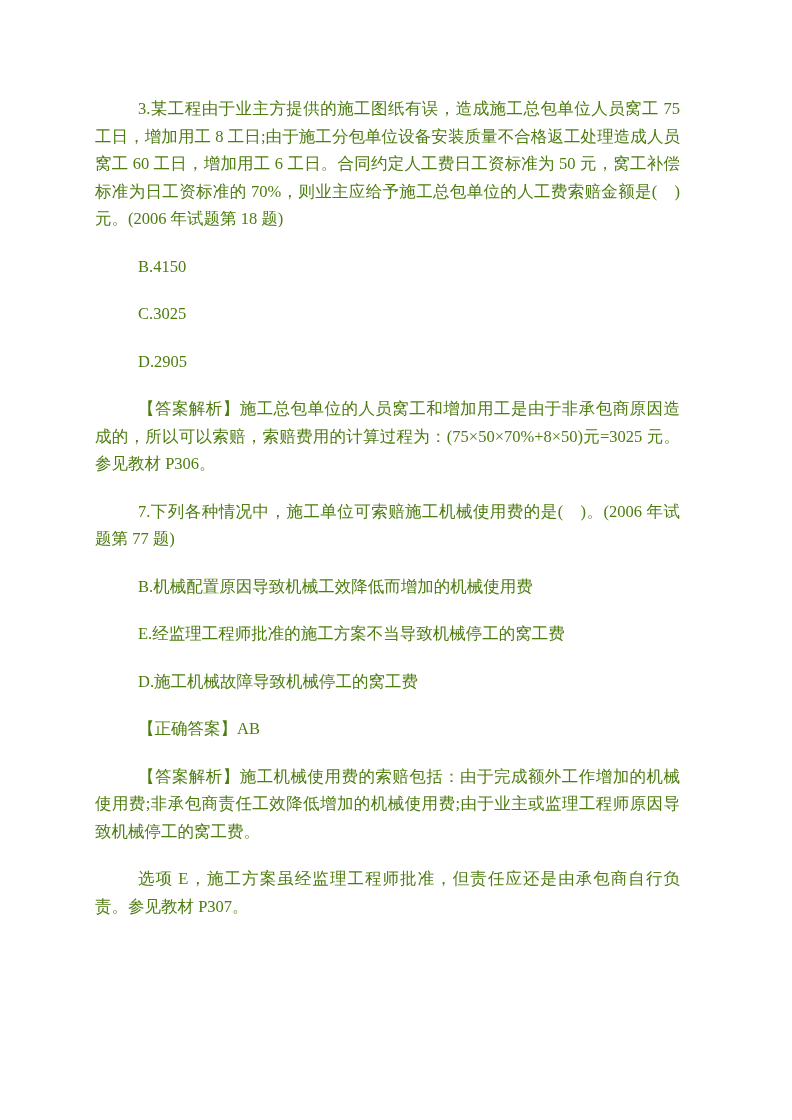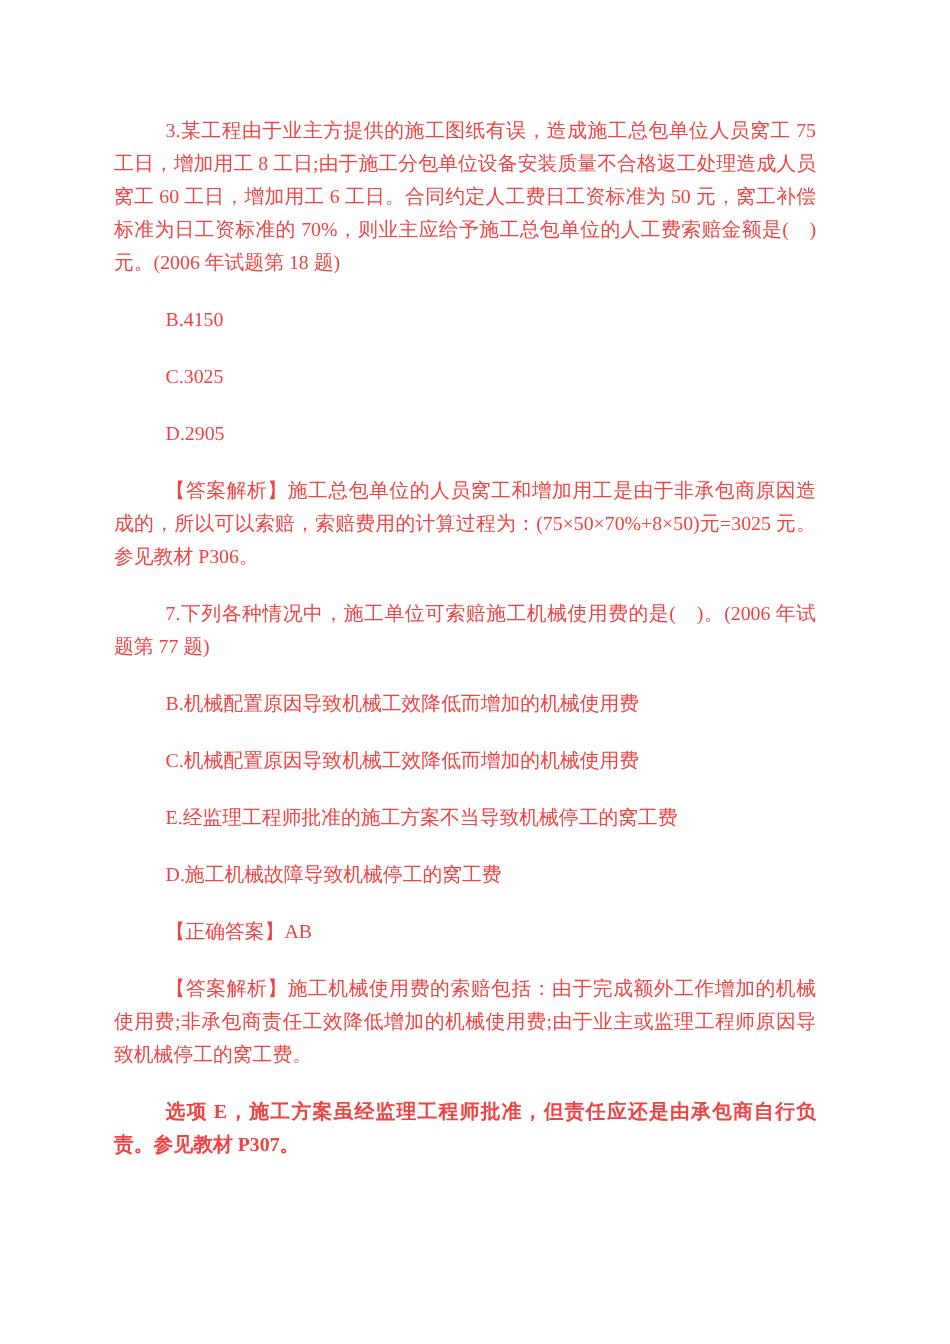--- a/index.html
+++ b/index.html
@@ -6,49 +6,48 @@
   .page {
     position: relative;
     width: 792px;
     height: 1120px;
     box-sizing: border-box;
     background: #ffffff;
     padding: 95px 112px 0 95px;
     font-family: "Liberation Serif", "DejaVu Serif", serif;
     font-size: 16.5px;
     line-height: 27.5px;
-    color: #ef4444;
+    color: #4d7c0f;
     overflow: hidden;
   }
   .para {
     margin: 0 0 20px 0;
     text-align: justify;
     text-indent: 43px;
     word-break: break-word;
   }
-  .para:last-child { margin-bottom: 0; font-weight: bold; }
+  .para:last-child { margin-bottom: 0; }
 </style>
 </head>
 <body>
 
 <div class="page">
 
   <p class="para">3.某工程由于业主方提供的施工图纸有误，造成施工总包单位人员窝工 75 工日，增加用工 8 工日;由于施工分包单位设备安装质量不合格返工处理造成人员窝工 60 工日，增加用工 6 工日。合同约定人工费日工资标准为 50 元，窝工补偿标准为日工资标准的 70%，则业主应给予施工总包单位的人工费索赔金额是(　)元。(2006 年试题第 18 题)</p>
 
   <p class="para">B.4150</p>
   <p class="para">C.3025</p>
   <p class="para">D.2905</p>
 
 
   <p class="para"><span>【答案解析】</span><span>施工总包单位的人员窝工和增加用工是由于非承包商原因造成的，所以可以索赔，索赔费用的计算过程为：(75×50×70%+8×50)元=3025 元。参见教材 P306。</span></p>
 
   <p class="para">7.下列各种情况中，施工单位可索赔施工机械使用费的是(　)。(2006 年试题第 77 题)</p>
 
   <p class="para">B.机械配置原因导致机械工效降低而增加的机械使用费</p>
-  <p class="para">C.机械配置原因导致机械工效降低而增加的机械使用费</p>
   <p class="para">E.经监理工程师批准的施工方案不当导致机械停工的窝工费</p>
   <p class="para">D.施工机械故障导致机械停工的窝工费</p>
 
   <p class="para"><span>【正确答案】</span><span>AB</span></p>
 
   <p class="para"><span>【答案解析】</span><span>施工机械使用费的索赔包括：由于完成额外工作增加的机械使用费;非承包商责任工效降低增加的机械使用费;由于业主或监理工程师原因导致机械停工的窝工费。</span></p>
 
   <p class="para">选项 E，施工方案虽经监理工程师批准，但责任应还是由承包商自行负责。参见教材 P307。</p>
 
 </div>

